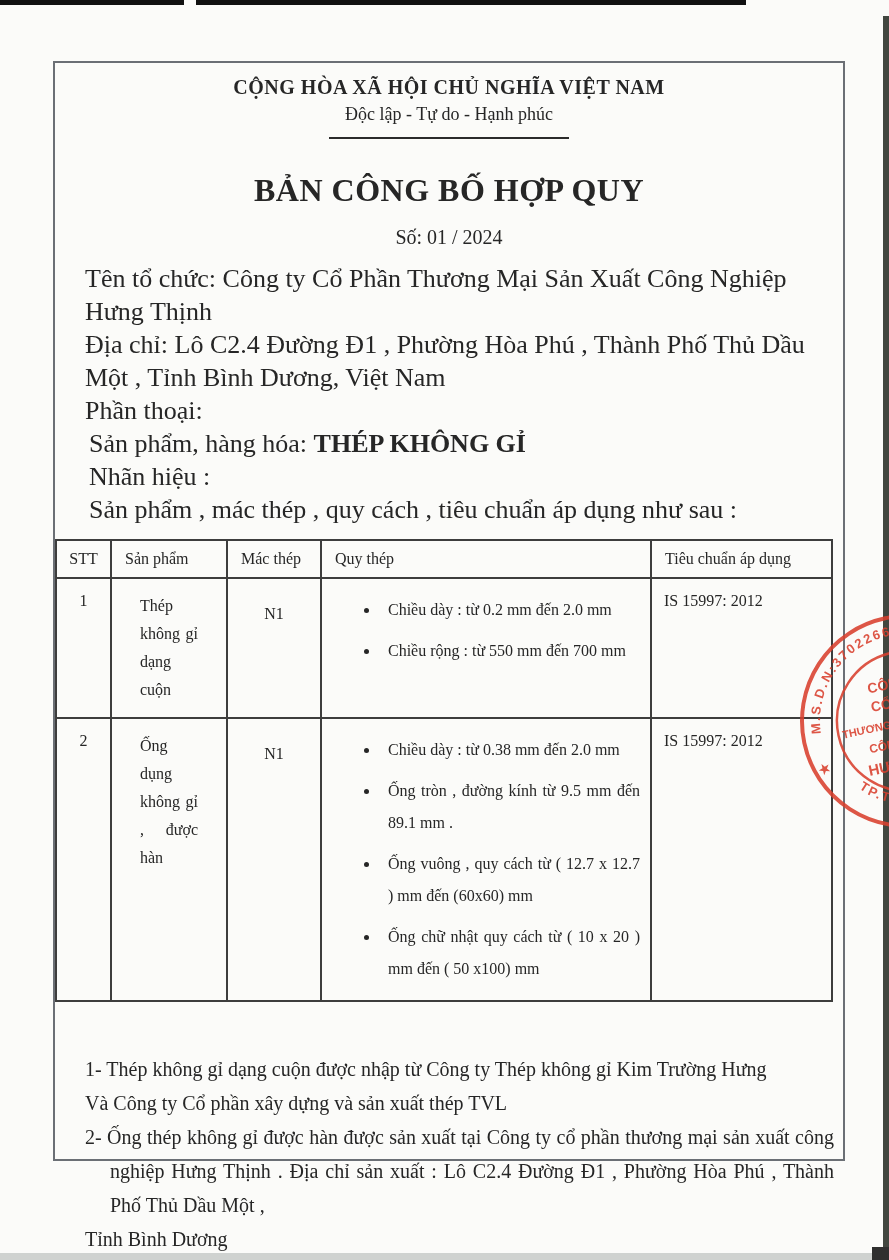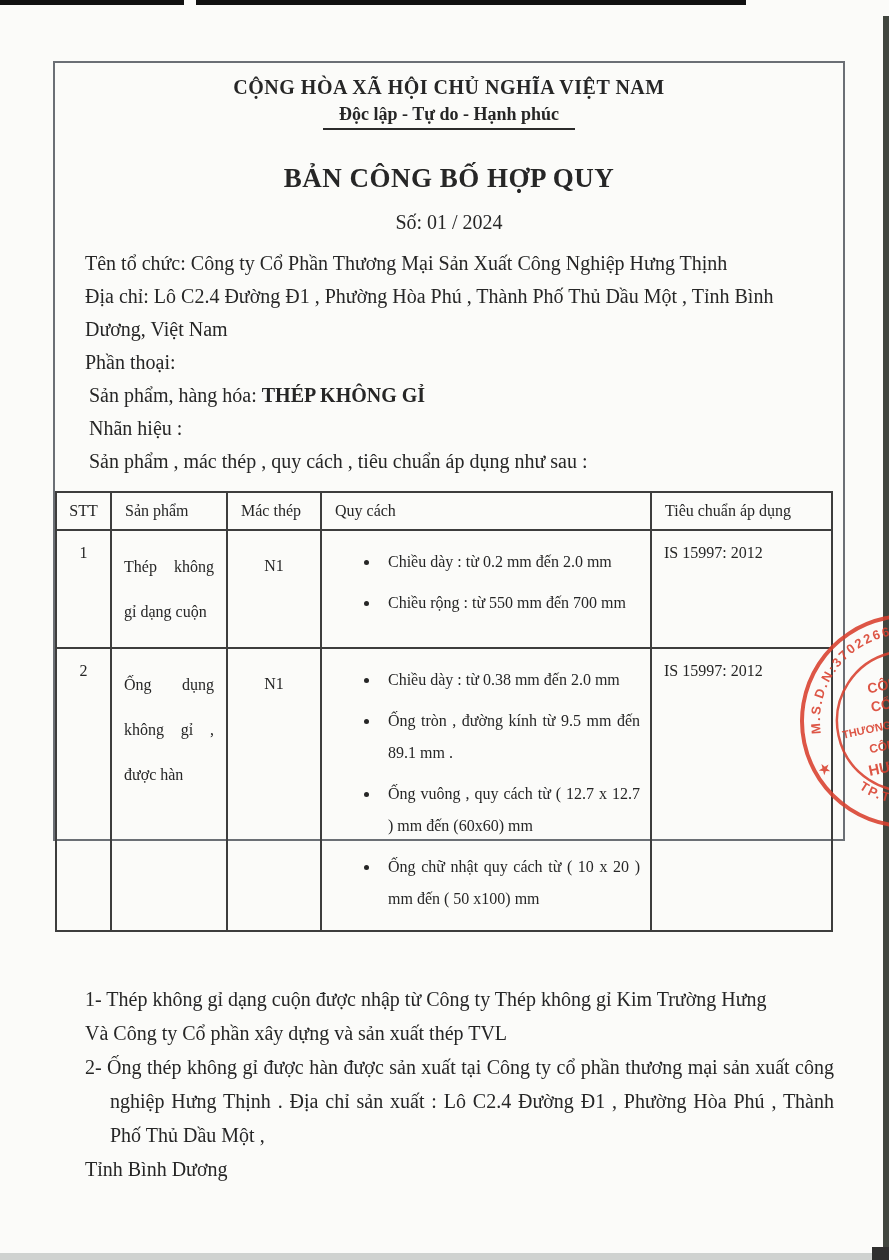--- a/index.html
+++ b/index.html
@@ -11,48 +11,48 @@
   }
   .scan-strip{position:absolute;}
   
   .strip-top-a{left:0;top:0;width:184px;height:5px;background:#111;}
   .strip-top-b{left:196px;top:0;width:550px;height:5px;background:#111;}
   .strip-right{left:883px;top:16px;width:6px;height:1244px;background:#41463f;}
   .strip-bottom{left:0;top:1253px;width:889px;height:7px;background:#cfd2d0;}
   .strip-corner{left:872px;top:1247px;width:17px;height:13px;background:#2f2f2f;}
 
   .page{
-    position:absolute;left:53px;top:61px;width:792px;height:780px;
+    position:absolute;left:53px;top:61px;width:792px;height:1100px;
     border:2px solid #6b6f75;background:transparent;box-sizing:border-box;
   }
   .motto1{margin-top:13px;text-align:center;font-weight:bold;font-size:20px;letter-spacing:.5px;}
   .motto2-wrap{text-align:center;margin-top:5px;}
-  .motto2{display:inline-block;font-weight:bold;font-size:18px;
-    border-bottom:2px solid #2b2b2b;padding:0 16px 3px 16px;}
-  .doc-title{margin-top:33px;text-align:center;font-weight:bold;font-size:27px;letter-spacing:.5px;}
+  .motto2{display:inline-block;font-weight:normal;font-size:18px;
+    border-bottom:2px solid #2b2b2b;padding:0 16px 12px 16px;}
+  .doc-title{margin-top:33px;text-align:center;font-weight:bold;font-size:32px;letter-spacing:.5px;}
   .doc-number{margin-top:17px;text-align:center;font-size:20px;}
 
-  .info{margin:13px 9px 0 30px;font-size:20px;line-height:33px;}
+  .info{margin:13px 9px 0 30px;font-size:26px;line-height:33px;}
   .info p{margin:0;}
   .info .indent{margin-left:4px;}
   .bold{font-weight:bold;}
   .intro-line{margin-top:1px;}
 
   table.spec{
     border-collapse:collapse;margin-left:0;margin-top:13px;
     width:776px;table-layout:fixed;font-size:16px;
   }
   table.spec td,table.spec th{
     border:2px solid #3d3d3d;vertical-align:top;font-weight:normal;
     box-sizing:border-box;
   }
   th.h{padding:9px 10px 9px 13px;text-align:left;}
   th.h-stt{text-align:center;padding:9px 4px;}
   td.c-stt{text-align:center;padding-top:13px;}
-  td.c-prod{padding:13px 12px;text-align:justify;line-height:45px;}
+  td.c-prod{padding:13px 28px;text-align:justify;line-height:28px;}
   td.c-grade{text-align:center;padding-top:26px;}
   td.c-spec{padding:6px 10px 6px 0;}
   td.c-spec ul{margin:0;padding-left:58px;}
   td.c-spec li{margin:9px 0 9px 0;text-align:justify;line-height:32px;padding-left:8px;}
   td.c-std{padding:13px 18px 13px 12px;}
 
   .notes{margin:50px 9px 0 30px;font-size:20px;line-height:34px;}
   .notes p{margin:0;}
   .note-item1 .l1, .note-item1 .l2{display:block;}
   .note-item2{padding-left:25px;text-indent:-25px;text-align:justify;margin-top:2px;}
@@ -99,21 +99,21 @@
         <col style="width:116px">
         <col style="width:94px">
         <col style="width:330px">
         <col style="width:181px">
     </colgroup>
     <tbody>
         <tr>
       <th class="h h-stt">STT</th>
       <th class="h">Sản phẩm</th>
       <th class="h">Mác thép</th>
-      <th class="h">Quy cách</th>
+      <th class="h">Quy thép</th>
       <th class="h">Tiêu chuẩn áp dụng</th>
     </tr>
     <tr>
       <td class="c-stt">1</td>
       <td class="c-prod">Thép không gỉ dạng cuộn</td>
       <td class="c-grade">N1</td>
       <td class="c-spec">
         <ul>
           <li>Chiều dày : từ 0.2 mm đến 2.0 mm</li>
           <li>Chiều rộng : từ 550 mm đến 700 mm</li>

